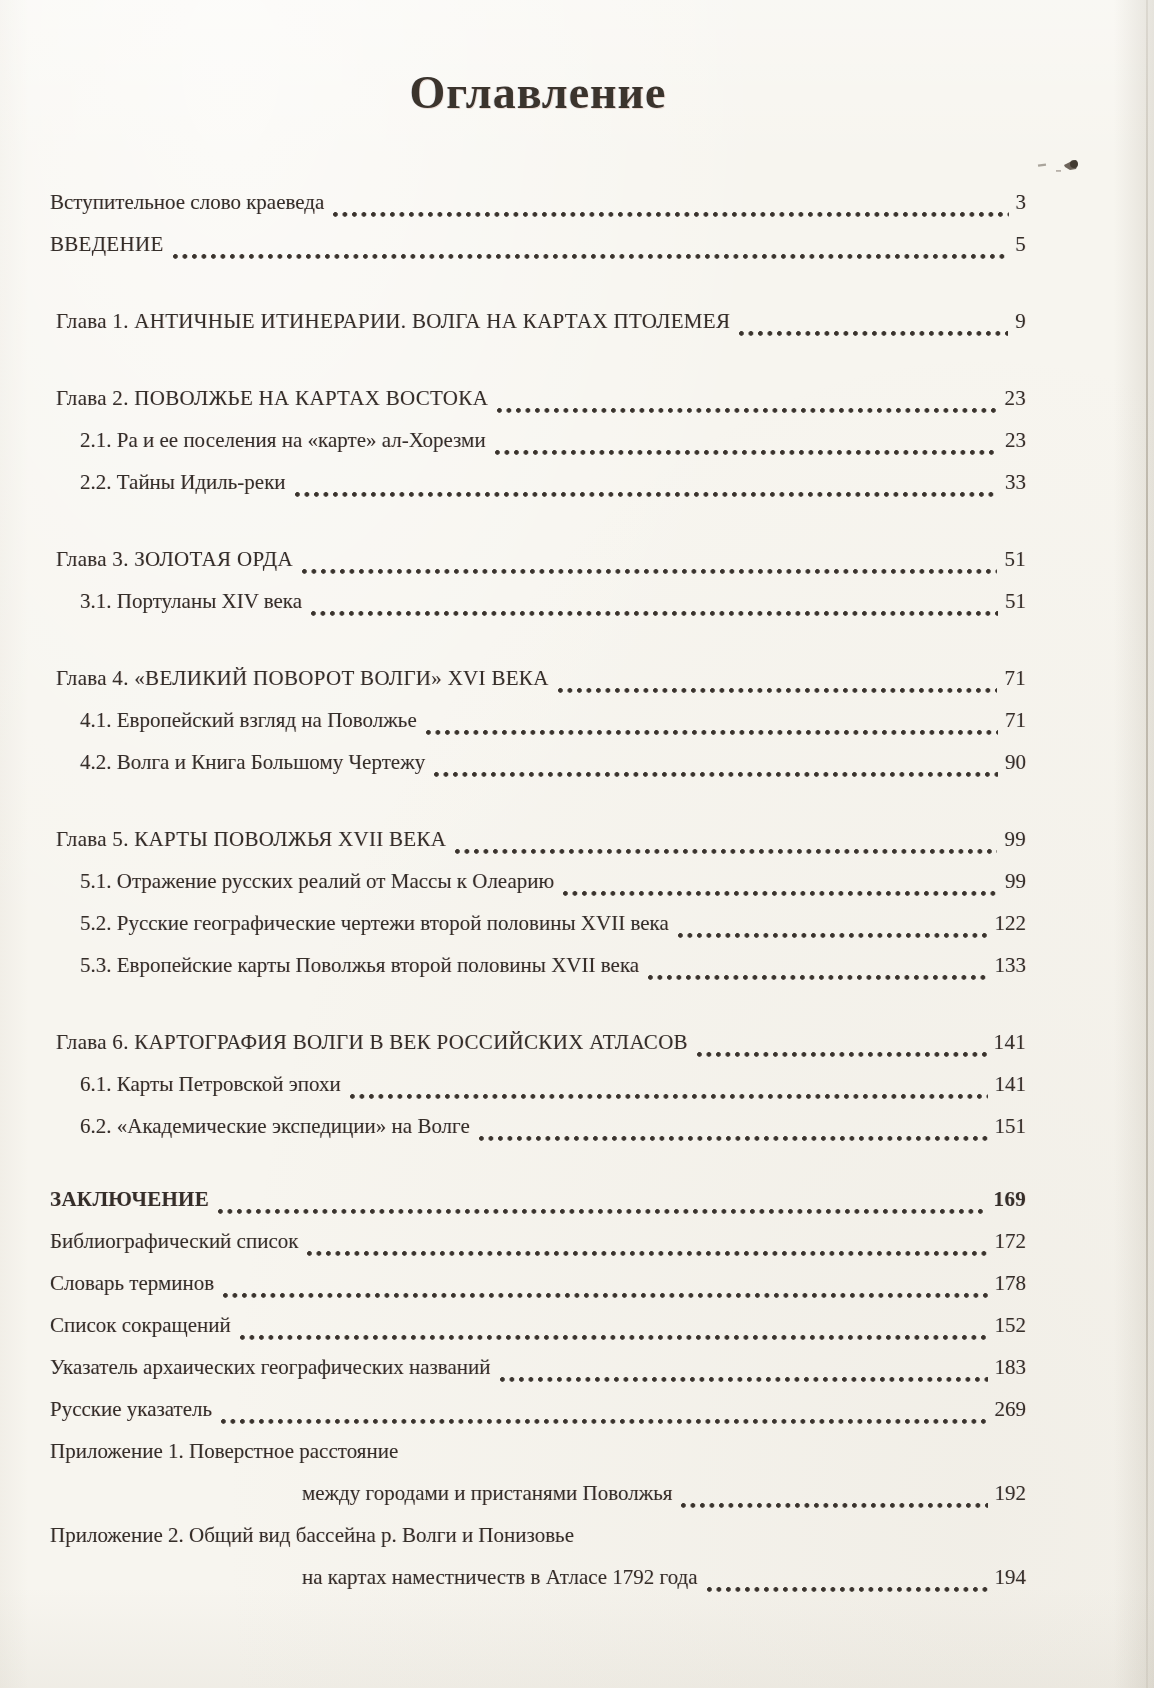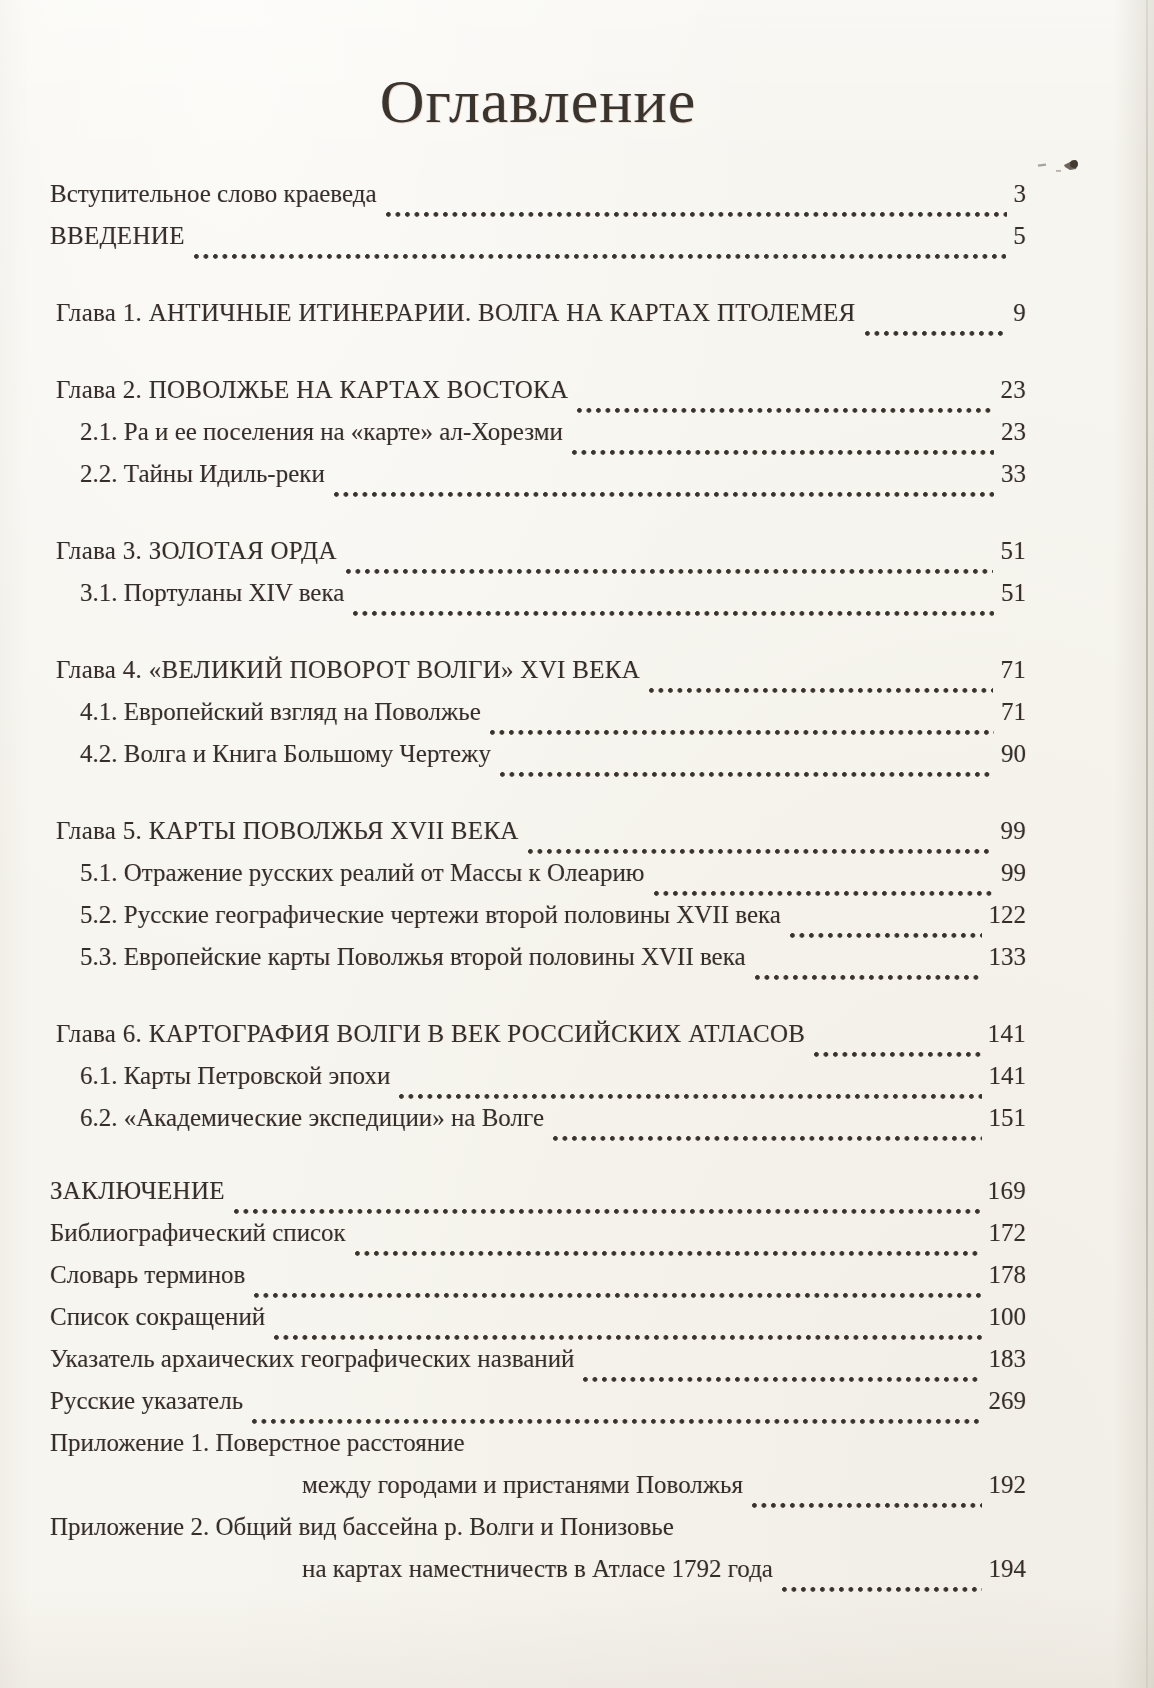--- a/index.html
+++ b/index.html
@@ -22,54 +22,54 @@
     padding:48px 128px 0 50px;
     color:#352e29;
   }
   .edge-line {
     position:absolute; top:0; left:1146px; width:2px; height:1688px;
     background:linear-gradient(to bottom, rgba(140,130,112,0.15), rgba(140,130,112,0.45) 30%, rgba(140,130,112,0.4) 70%, rgba(140,130,112,0.12));
   }
   h1.title {
     margin:18px 0 0 0;
     height:78px;
-    font-size:62px;
-    font-weight:normal;
+    font-size:46px;
+    font-weight:bold;
     text-align:center;
     color:#3b342d;
     letter-spacing:1px;
     text-shadow:0.8px 0.5px 0.4px rgba(160,60,40,0.16), -0.8px -0.5px 0.4px rgba(40,95,160,0.13);
   }
   .toc { margin-top:37px; }
   .row {
     display:flex;
-    align-items:flex-start;
+    align-items:center;
     height:42px;
-    font-size:25px;
+    font-size:21px;
     line-height:1.05;
     white-space:nowrap;
     text-shadow:0.7px 0.4px 0.3px rgba(160,60,40,0.14), -0.7px -0.4px 0.3px rgba(40,95,160,0.12);
   }
   .row .label { flex:0 0 auto; }
   .row .dots {
     flex:1 1 auto;
     align-self:flex-end;
     height:5px;
     margin:0 7px 6px 9px;
     background-image:radial-gradient(circle at 2.4px 2.4px, #3a332d 2px, rgba(0,0,0,0) 2.7px);
     background-size:9.5px 5px;
     background-repeat:repeat-x;
     background-position:left bottom;
   }
   .row .pagenum { flex:0 0 auto; }
   .chapter, .caps { letter-spacing:0.3px; }
   .sub  { padding-left:30px; }
   .cont { padding-left:252px; }
   .gap     { margin-top:35px;margin-left:6px; }
-  .gap-end { margin-top:31px; }
+  .gap-end { margin-top:31px;font-weight:bold; }
   .ink-blot { position:absolute; left:1036px; top:152px; }
 </style>
 </head>
 <body>
 
 <div class="sheet">
 
   <h1 class="title">Оглавление</h1>
 
   <svg class="ink-blot" width="48" height="28" viewBox="0 0 48 28">
@@ -204,21 +204,21 @@
 
     <div class="row">
       <span class="label">Словарь терминов</span>
       <span class="dots"></span>
       <span class="pagenum">178</span>
     </div>
 
     <div class="row">
       <span class="label">Список сокращений</span>
       <span class="dots"></span>
-      <span class="pagenum">100</span>
+      <span class="pagenum">152</span>
     </div>
 
     <div class="row">
       <span class="label">Указатель архаических географических названий</span>
       <span class="dots"></span>
       <span class="pagenum">183</span>
     </div>
 
     <div class="row">
       <span class="label">Русские указатель</span>

